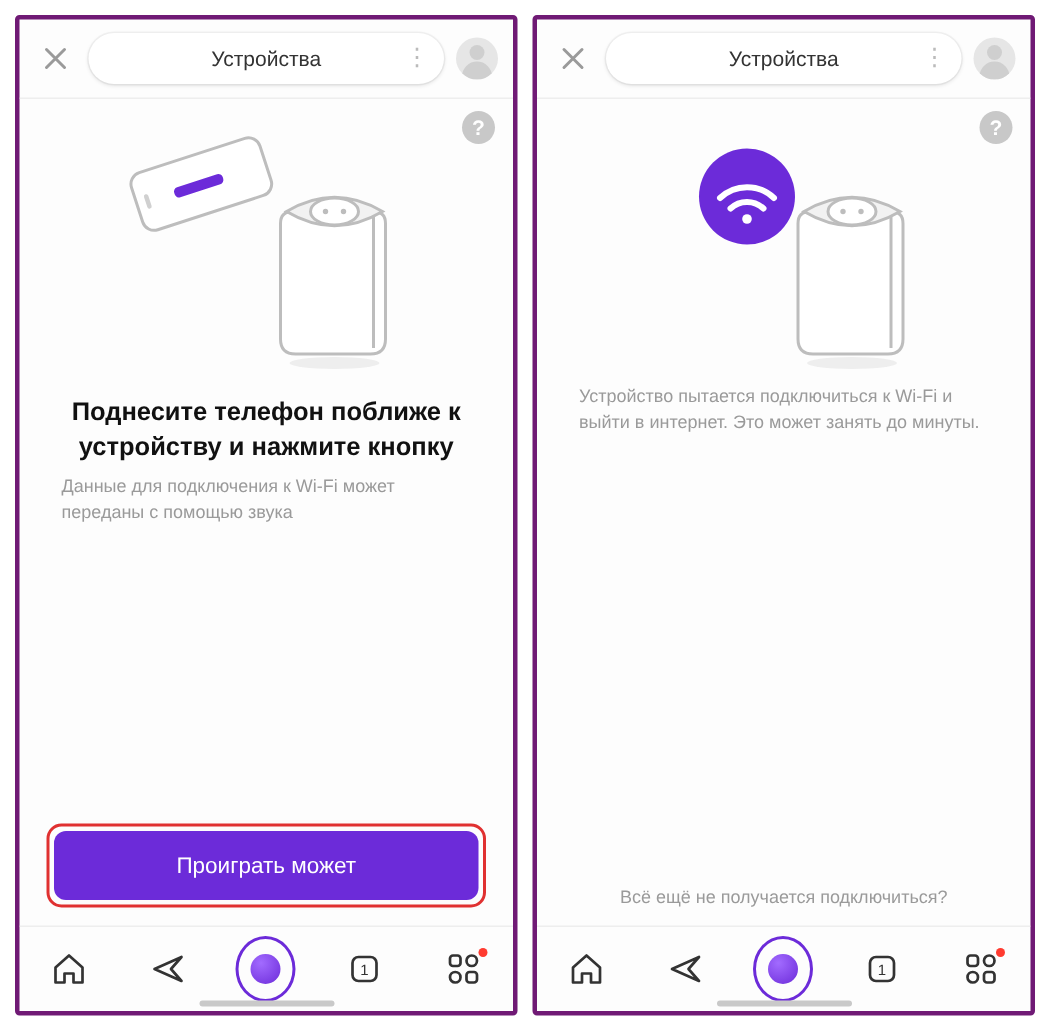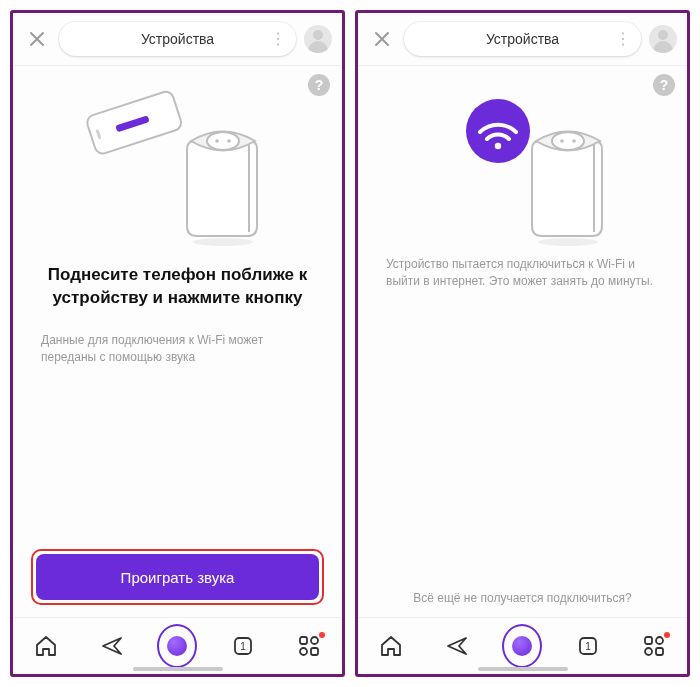--- a/index.html
+++ b/index.html
@@ -111,21 +111,21 @@
   }
   .illus {
     width: 210px; height: 170px;
     margin-top: 10px;
   }
   .illus svg { width: 100%; height: 100%; }
   h2.headline {
     font-size: 17px;
     font-weight: 600;
     text-align: center;
-    margin: 8px 8px 22px 8px;
+    margin: 8px 8px 6px 8px;
     line-height: 1.35;
     color: #111;
   }
   p.sub {
     font-size: 12px;
     color: #9a9a9a;
     margin: 0 10px;
     line-height: 1.4;
   }
   .spacer { flex: 1; }
@@ -244,21 +244,21 @@
         </svg>
       </div>
 
       <h2 class="headline">Поднесите телефон поближе к устройству и нажмите кнопку</h2>
       <p class="sub">Данные для подключения к Wi-Fi может переданы с помощью звука</p>
 
       <div class="spacer"></div>
 
       <div class="cta-wrap">
         <div class="cta-highlight">
-          <button class="cta">Проиграть звука</button>
+          <button class="cta">Проиграть может</button>
         </div>
       </div>
     </div>
 
     <div class="nav">
       <div class="item">
         <svg width="24" height="24" viewBox="0 0 24 24" fill="none">
             <path d="M3 11 L12 3 L21 11 V21 H15 V15 H9 V21 H3 Z" stroke="#333" stroke-width="1.8" stroke-linejoin="round"></path>
           </svg>
       </div>

